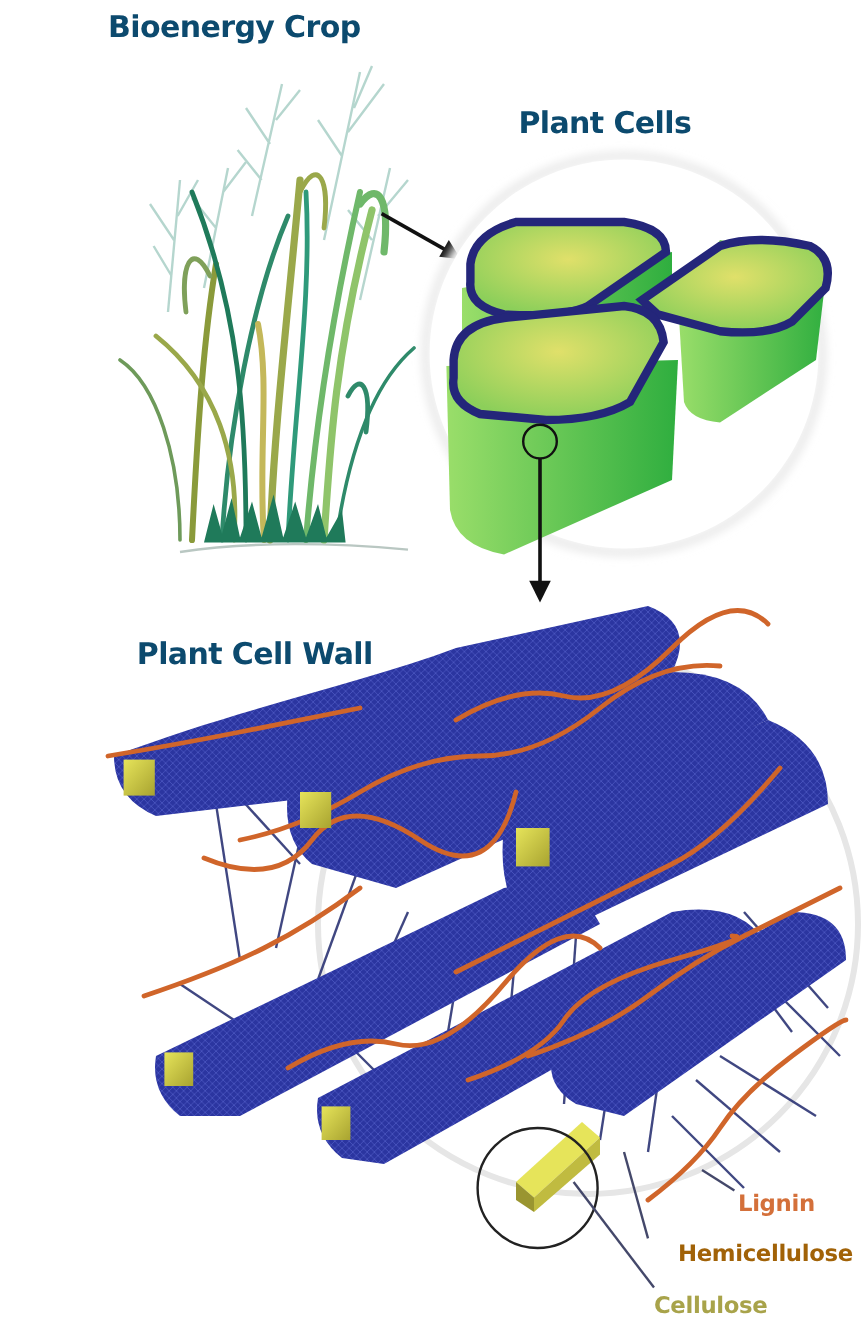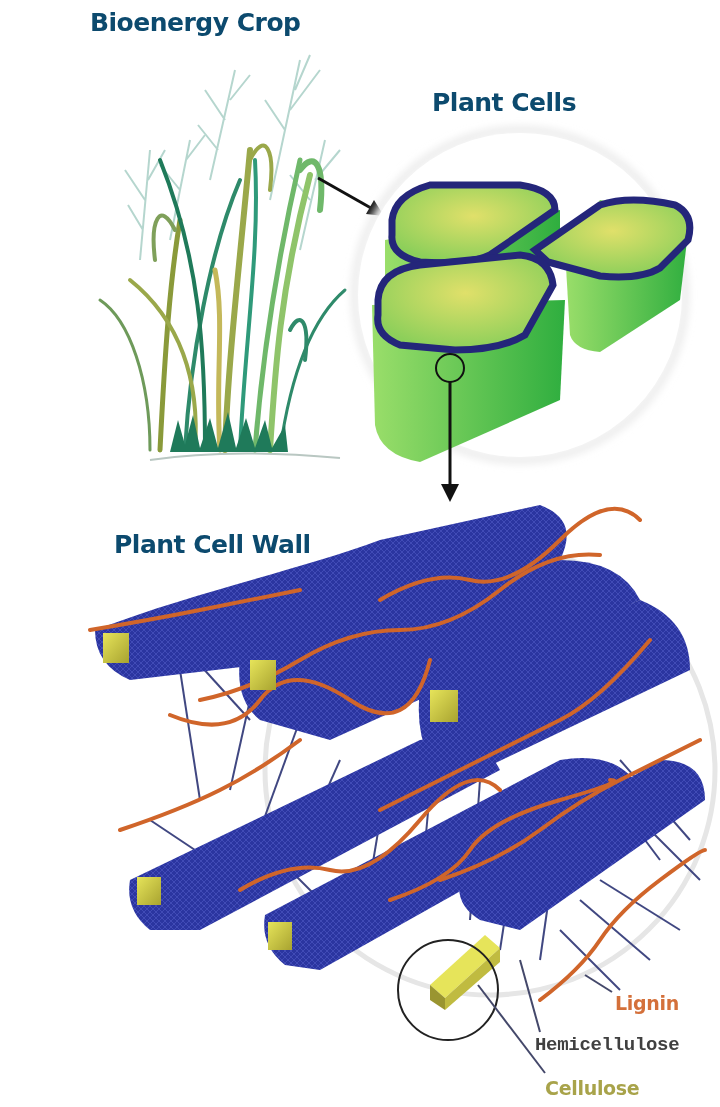--- a/index.html
+++ b/index.html
@@ -157,14 +157,14 @@
   <circle cx="448" cy="990" r="50" fill="none" stroke="#222" stroke-width="2"></circle>
 
   <g stroke="#44486a" stroke-width="2" fill="none">
     <line x1="585" y1="975" x2="612" y2="992"></line>
     <line x1="520" y1="960" x2="540" y2="1032"></line>
     <line x1="478" y1="985" x2="545" y2="1073"></line>
   </g>
 </svg>
 
 <div class="label" style="left:615px; top:980px; color:#d4703a;">Lignin</div>
-<div class="label" style="left:535px; top:1022px; color:#404040;font-family:Liberation Mono, monospace;">Hemicellulose</div>
+<div class="label" style="left:565px; top:1022px; color:#a16207;">Hemicellulose</div>
 <div class="label" style="left:545px; top:1065px; color:#a8a34a;text-align:right;">Cellulose</div>
 
 </body></html>

